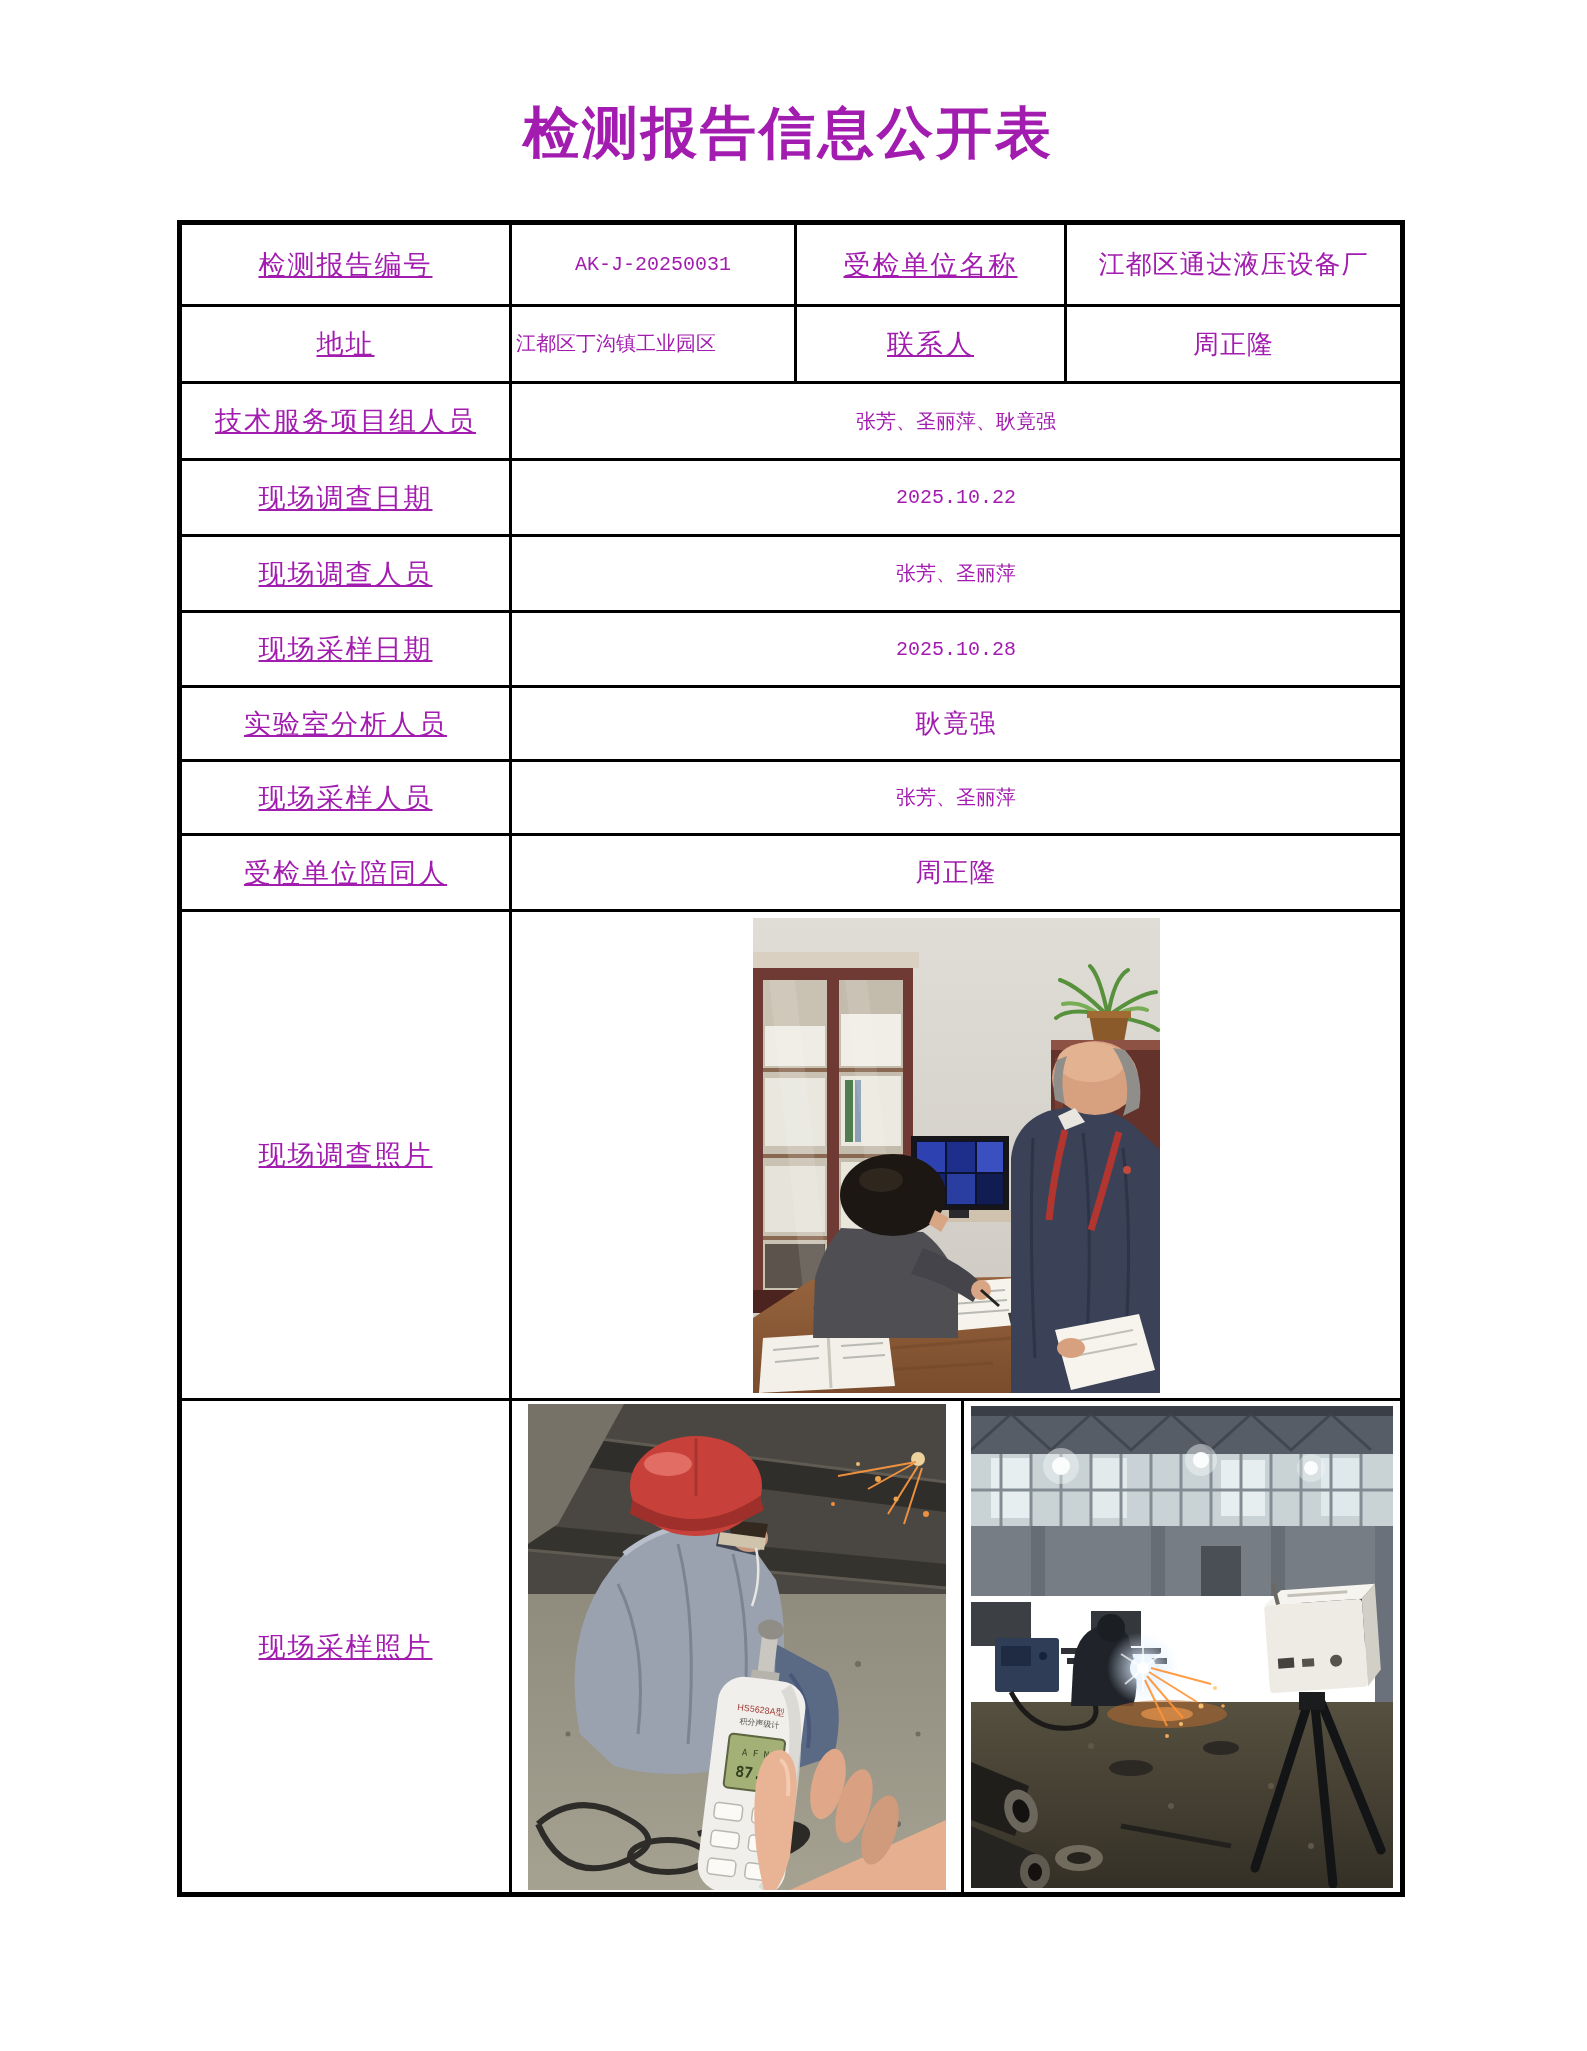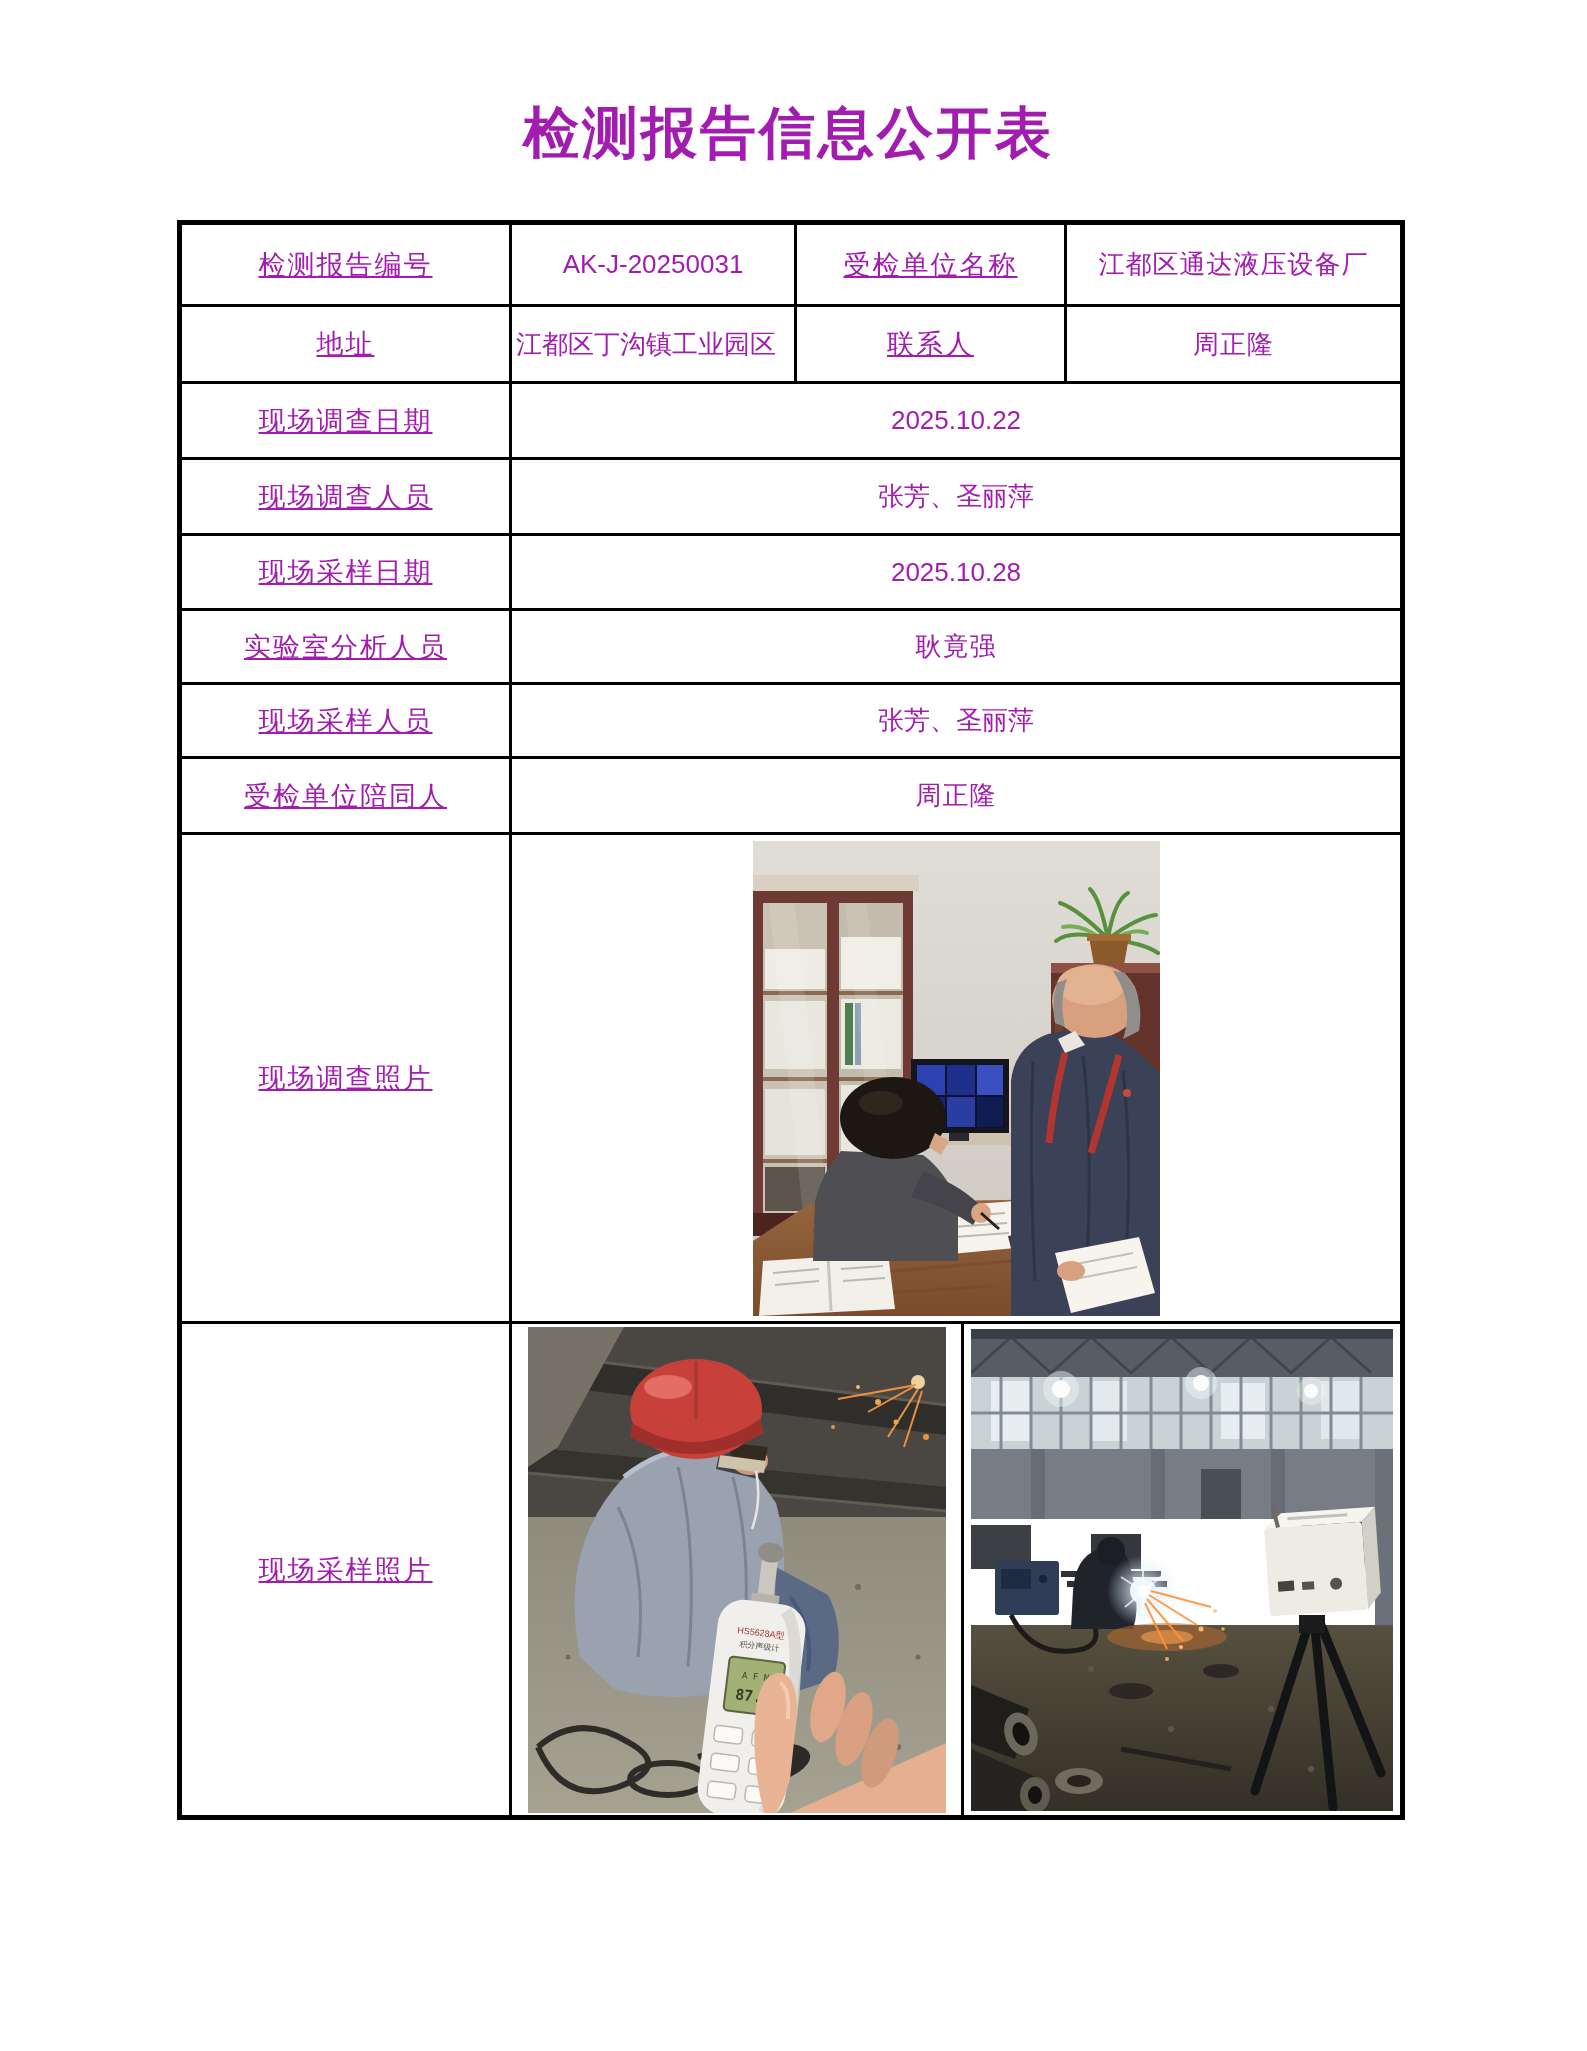--- a/index.html
+++ b/index.html
@@ -6,21 +6,21 @@
   #page{position:relative;width:1587px;height:2051px;background:#ffffff;overflow:hidden;
         font-family:"Liberation Serif","DejaVu Serif",serif;color:#a21caf;}
   .doc-title{position:absolute;left:177px;top:96px;width:1223px;text-align:center;
         font-size:56px;font-weight:bold;letter-spacing:3px;}
   table.report{position:absolute;left:177px;top:220px;border-collapse:collapse;table-layout:fixed;
         width:1223px;}
   table.report, table.report td{border:3px solid #000;}
   table.report{border-width:5px;}
   td{padding:0;vertical-align:middle;text-align:center;overflow:visible;}
   .lbl{font-family:"Liberation Serif","DejaVu Serif",serif;font-size:27px;letter-spacing:2px;text-decoration:underline;}
-  .val-sans{font-family:Liberation Sans, sans-serif;font-size:26px;}
+  .val-sans{font-family:Liberation Mono, monospace;font-size:20px;}
   .val-serif{font-family:"Liberation Serif","DejaVu Serif",serif;font-size:26px;letter-spacing:1px;}
   .addr{ text-align:left;padding:0 4px;line-height:37px;}
   .h83{height:83px}.h77{height:77px}.h76{height:76px}.h75{height:75px}.h74{height:74px}
   .photo-cell{vertical-align:middle;}
   .photo-wrap{display:flex;align-items:center;justify-content:center;width:100%;height:100%;}
   svg{display:block;}
 </style>
 </head>
 <body>
 
@@ -41,20 +41,24 @@
       <td class="lbl">检测报告编号</td>
       <td class="val-sans">AK-J-20250031</td>
       <td colspan="2" class="lbl">受检单位名称</td>
       <td class="val-serif">江都区通达液压设备厂</td>
     </tr>
     <tr class="h77">
       <td class="lbl">地址</td>
       <td class="val-sans addr">江都区丁沟镇工业园区</td>
       <td colspan="2" class="lbl">联系人</td>
       <td class="val-serif">周正隆</td>
+    </tr>
+    <tr class="h77">
+      <td class="lbl">技术服务项目组人员</td>
+      <td colspan="4" class="val-sans">张芳、圣丽萍、耿竟强</td>
     </tr>
     <tr class="h76">
       <td class="lbl">现场调查日期</td>
       <td colspan="4" class="val-sans">2025.10.22</td>
     </tr>
     <tr class="h76">
       <td class="lbl">现场调查人员</td>
       <td colspan="4" class="val-sans">张芳、圣丽萍</td>
     </tr>
     <tr class="h75">

